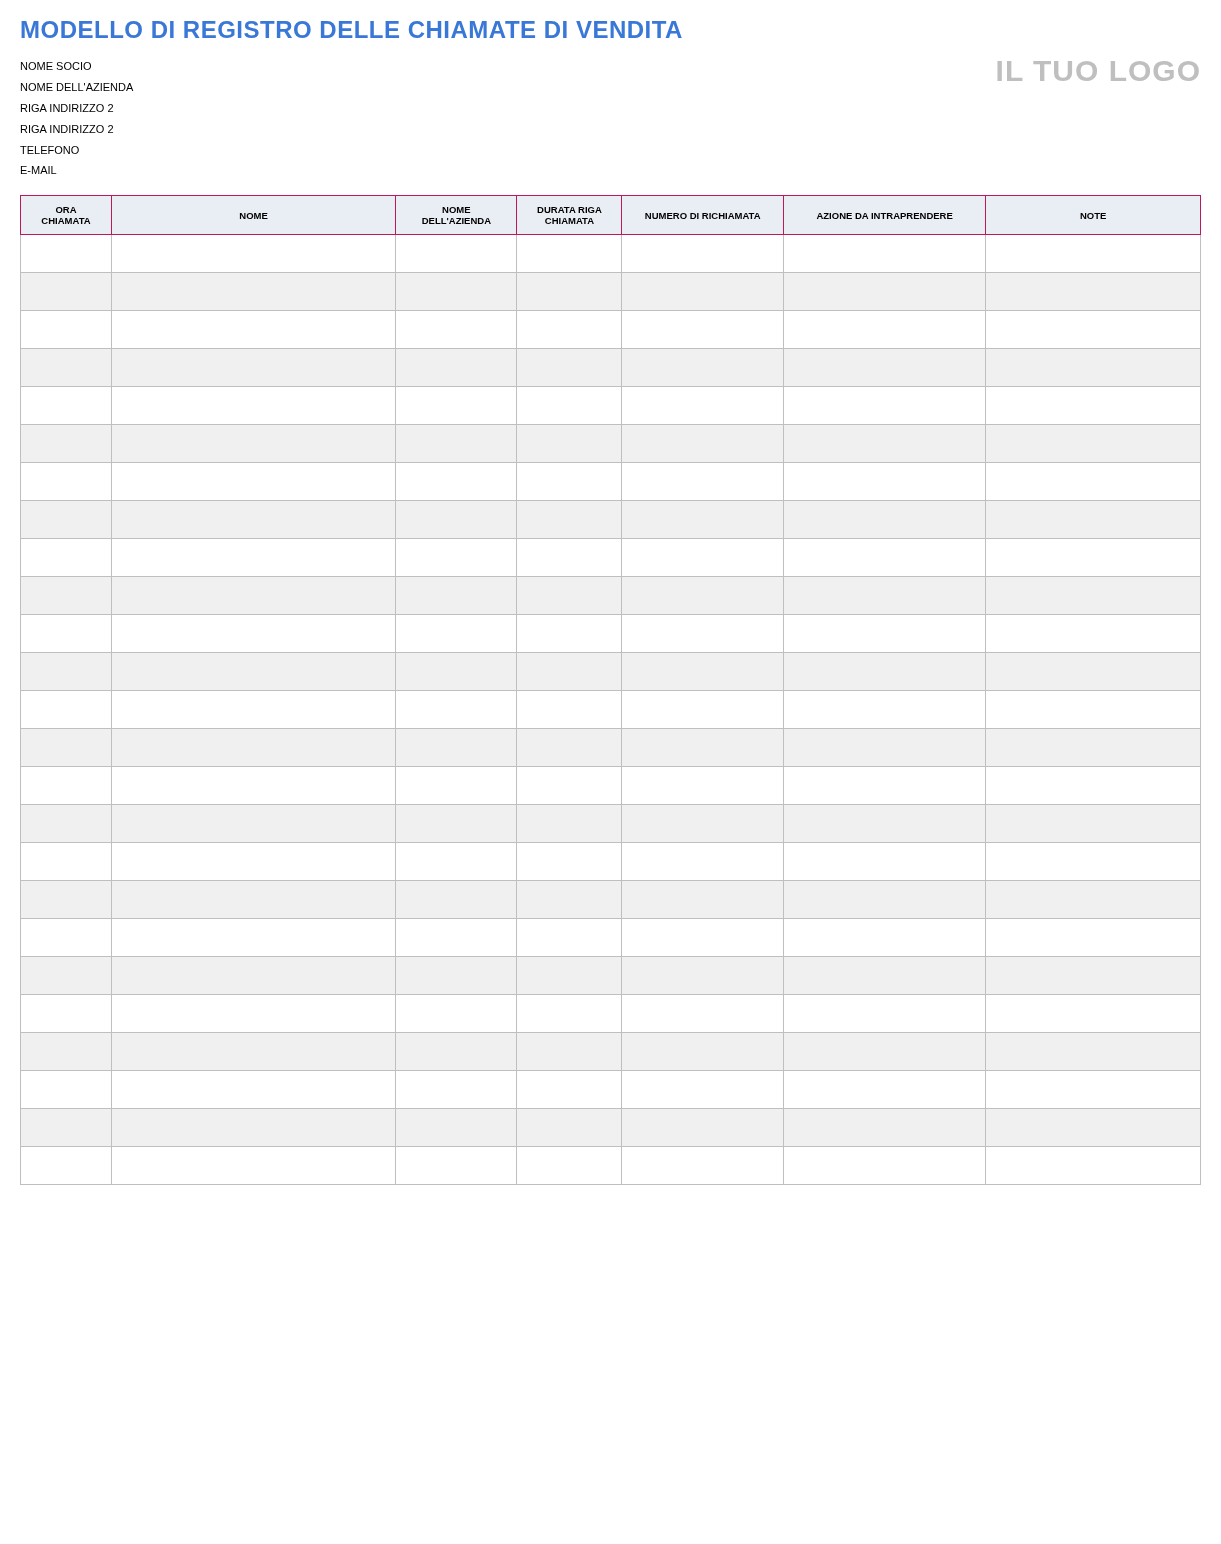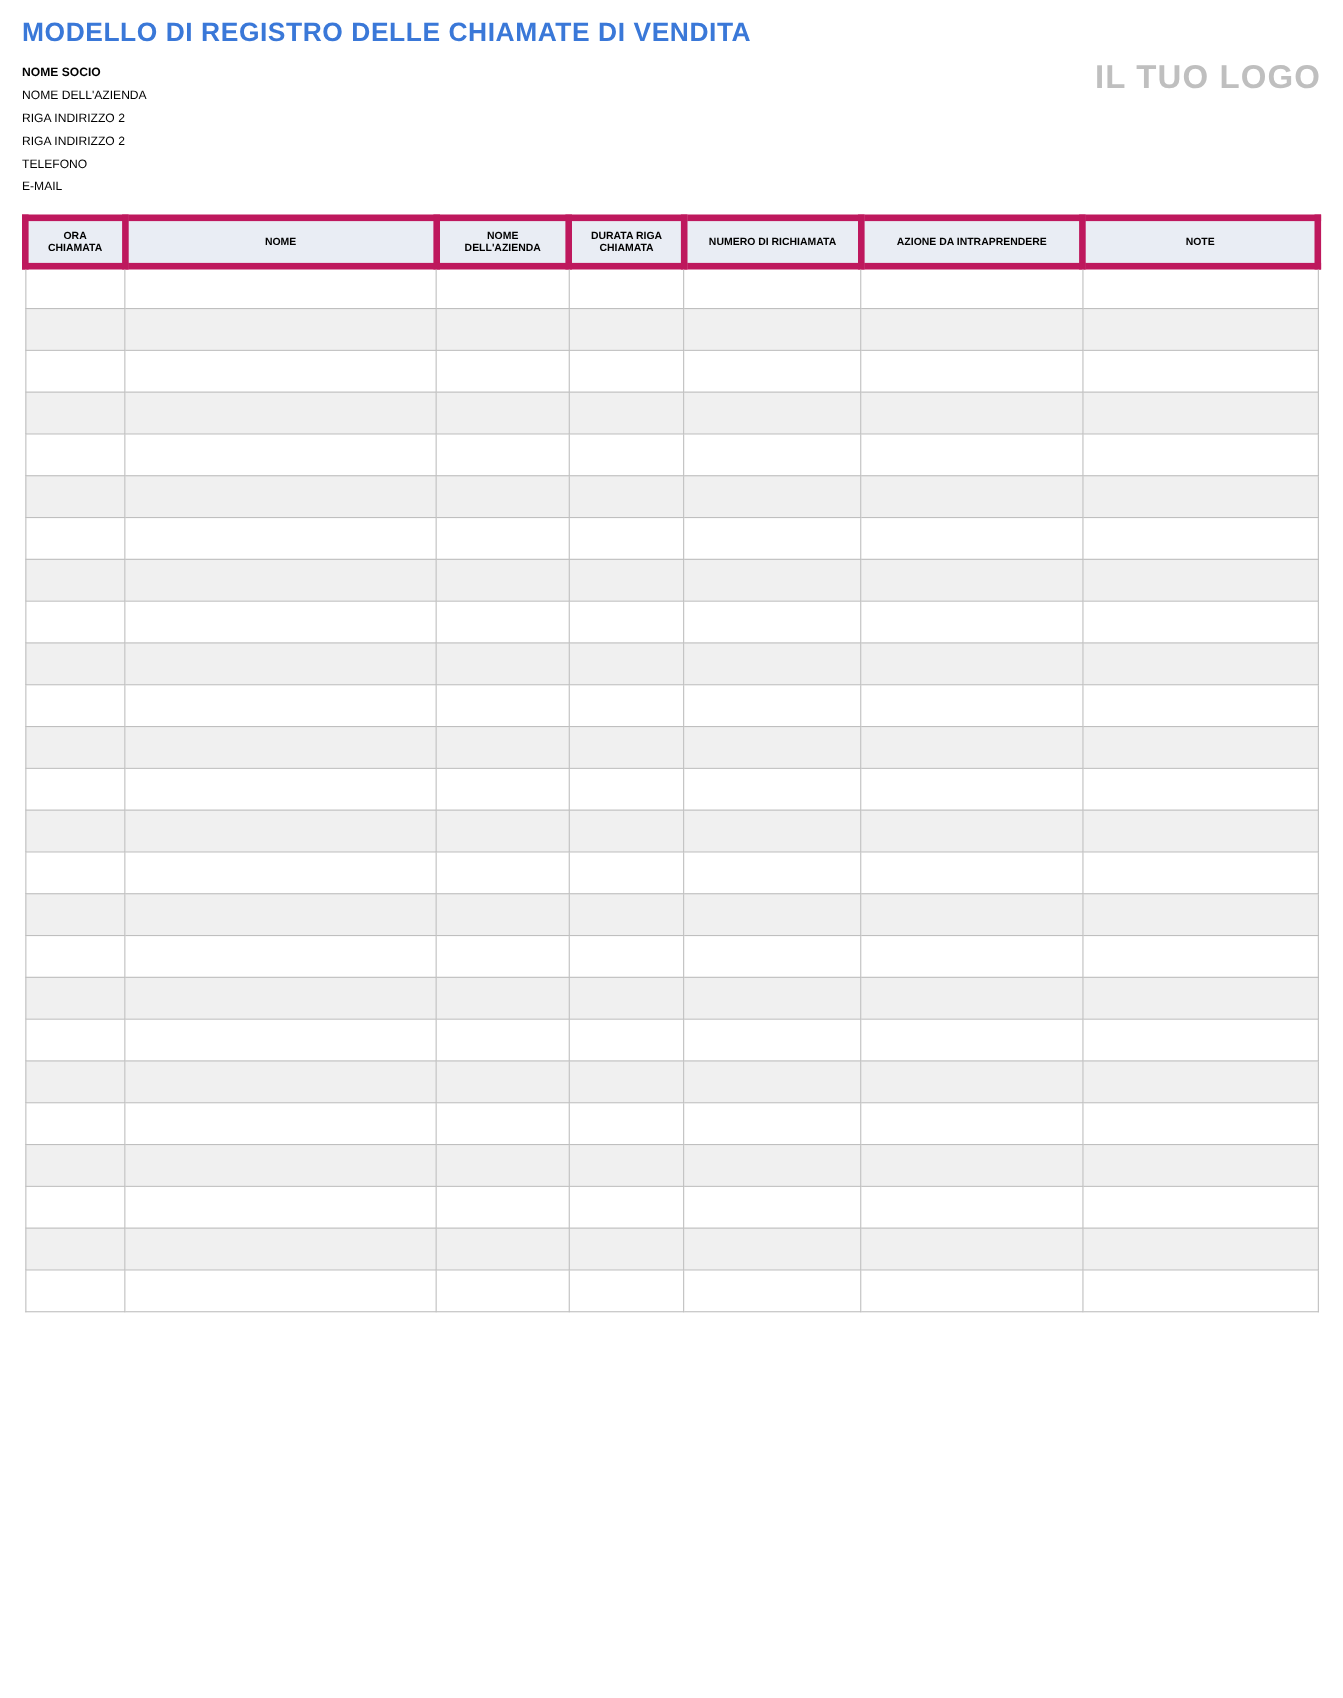--- a/index.html
+++ b/index.html
@@ -21,39 +21,39 @@
     display: flex;
     justify-content: space-between;
     align-items: flex-start;
     margin-bottom: 14px;
   }
   .info-block {
     font-size: 11px;
     line-height: 1.9;
   }
   .info-block .field-label.strong {
-    font-weight: bold;
+    font-weight: normal;
     font-size: 11px;
   }
   .logo {
     font-size: 30px;
     font-weight: bold;
     color: #bfbfbf;
     letter-spacing: 1px;
     white-space: nowrap;
     margin-top: -2px;
   }
   table.log {
     width: 100%;
     border-collapse: collapse;
     table-layout: fixed;
   }
   table.log th {
     background: #e9edf4;
-    border: 6px solid #be185d;
+    border: 1px solid #be185d;
     font-size: 9.5px;
     font-weight: bold;
     text-align: center;
     padding: 8px 16px;
     vertical-align: middle;
   }
   table.log td {
     border: 1px solid #bfbfbf;
     height: 38px;
     padding: 0;

